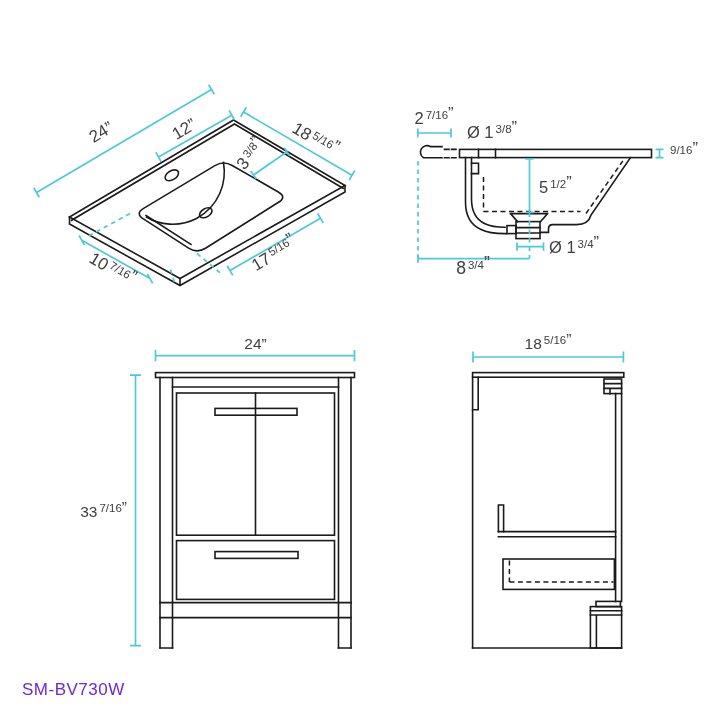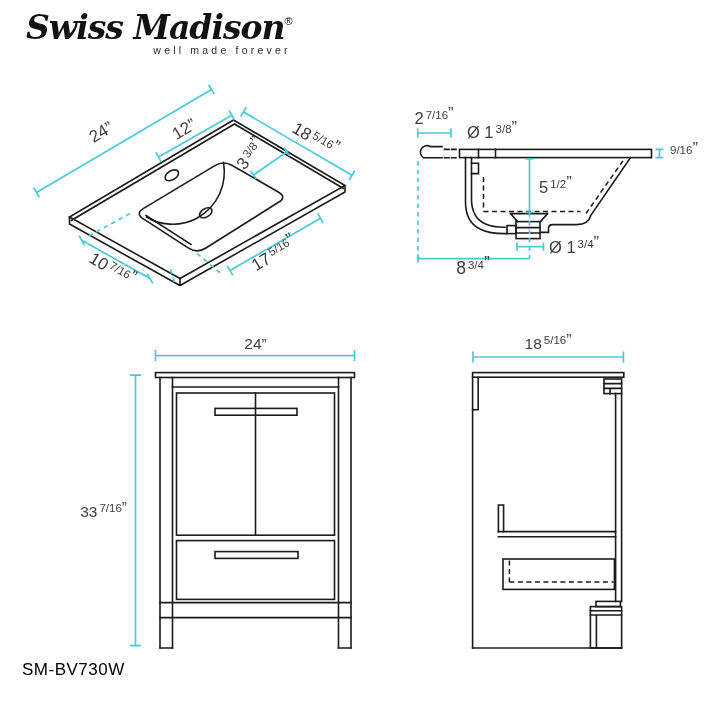--- a/index.html
+++ b/index.html
@@ -5,39 +5,35 @@
   html,body{margin:0;padding:0;background:#ffffff;}
   .canvas{position:relative;width:720px;height:720px;background:#ffffff;overflow:hidden;
           font-family:"Liberation Sans", sans-serif;}
   .logo{position:absolute;left:26px;top:10px;}
   .logo-script{font-family:"DejaVu Serif", serif;font-style:italic;font-weight:700;
                font-size:33px;color:#121212;letter-spacing:-1px;line-height:1.1;}
   .logo-reg{font-family:"Liberation Sans", sans-serif;font-style:normal;font-weight:400;
             font-size:11px;vertical-align:14px;letter-spacing:0;}
   .logo-tagline{font-family:"Liberation Sans", sans-serif;font-size:10.5px;color:#2c2c2c;
                 letter-spacing:3.2px;text-align:right;margin-top:-2px;padding-right:2px;}
-  .model{position:absolute;left:22px;top:660px;font-size:17px;color:#000000;letter-spacing:.5px;}
+  .model{position:absolute;left:22px;top:680px;font-size:17px;color:#6d28d9;letter-spacing:.5px;}
   svg{position:absolute;overflow:visible;}
   .bl{stroke:#1b1b1b;stroke-width:1.6;fill:none;stroke-linecap:square;}
   .bld{stroke:#1b1b1b;stroke-width:1.5;fill:none;stroke-dasharray:5,3.5;}
   .cy{stroke:#4cc9d9;stroke-width:1.7;fill:none;stroke-linecap:butt;}
   .cyd{stroke:#4cc9d9;stroke-width:1.7;fill:none;stroke-dasharray:4.5,4;}
   text{fill:#3e3e3e;font-family:"Liberation Sans", sans-serif;}
   .t17{font-size:17px;} .t16{font-size:16.5px;} .t15{font-size:15.5px;} .t18{font-size:17.5px;}
   .fr{font-size:11.5px;}
 </style>
 </head>
 <body>
 
 <div class="canvas">
 
-  <div class="logo">
-    <div class="logo-script"><span>Swiss Madison</span><span class="logo-reg">®</span></div>
-    <div class="logo-tagline">well made forever</div>
-  </div>
 
   <svg style="left:30px;top:85px" width="330" height="215" viewBox="30 85 330 215">
     <g>
       <path class="bl" d="M233.5,120 L345,185.5 L180,278.5 L69.5,217 Z"></path>
       <path class="bl" d="M69.5,217 L69.5,224 L180,285.5 L345,192 L345,185.5 M180,278.5 L180,285.5"></path>
       <path class="bl" d="M71.5,220.3 L234.5,124 L343.2,188.3"></path>
       <path class="bl" d="M232.2,165.5 L278.3,192 Q287,197 278.5,202.3 L205.5,248.2 Q197,253.5 188.6,248.1 L143.4,218.9 Q135,213.5 143.6,208.4 L214.9,165.6 Q223.5,160.5 232.2,165.5 Z"></path>
       <path class="bl" d="M223.5,162.5 C227,183 219,206 196.5,218.5 C179,227.5 159,225 146.5,217"></path>
       <path class="bl" d="M146,215.5 L191,244.5"></path>
       <ellipse class="bl" cx="171.8" cy="175.3" rx="7.4" ry="4.5" transform="rotate(-31 171.8 175.3)"></ellipse>

